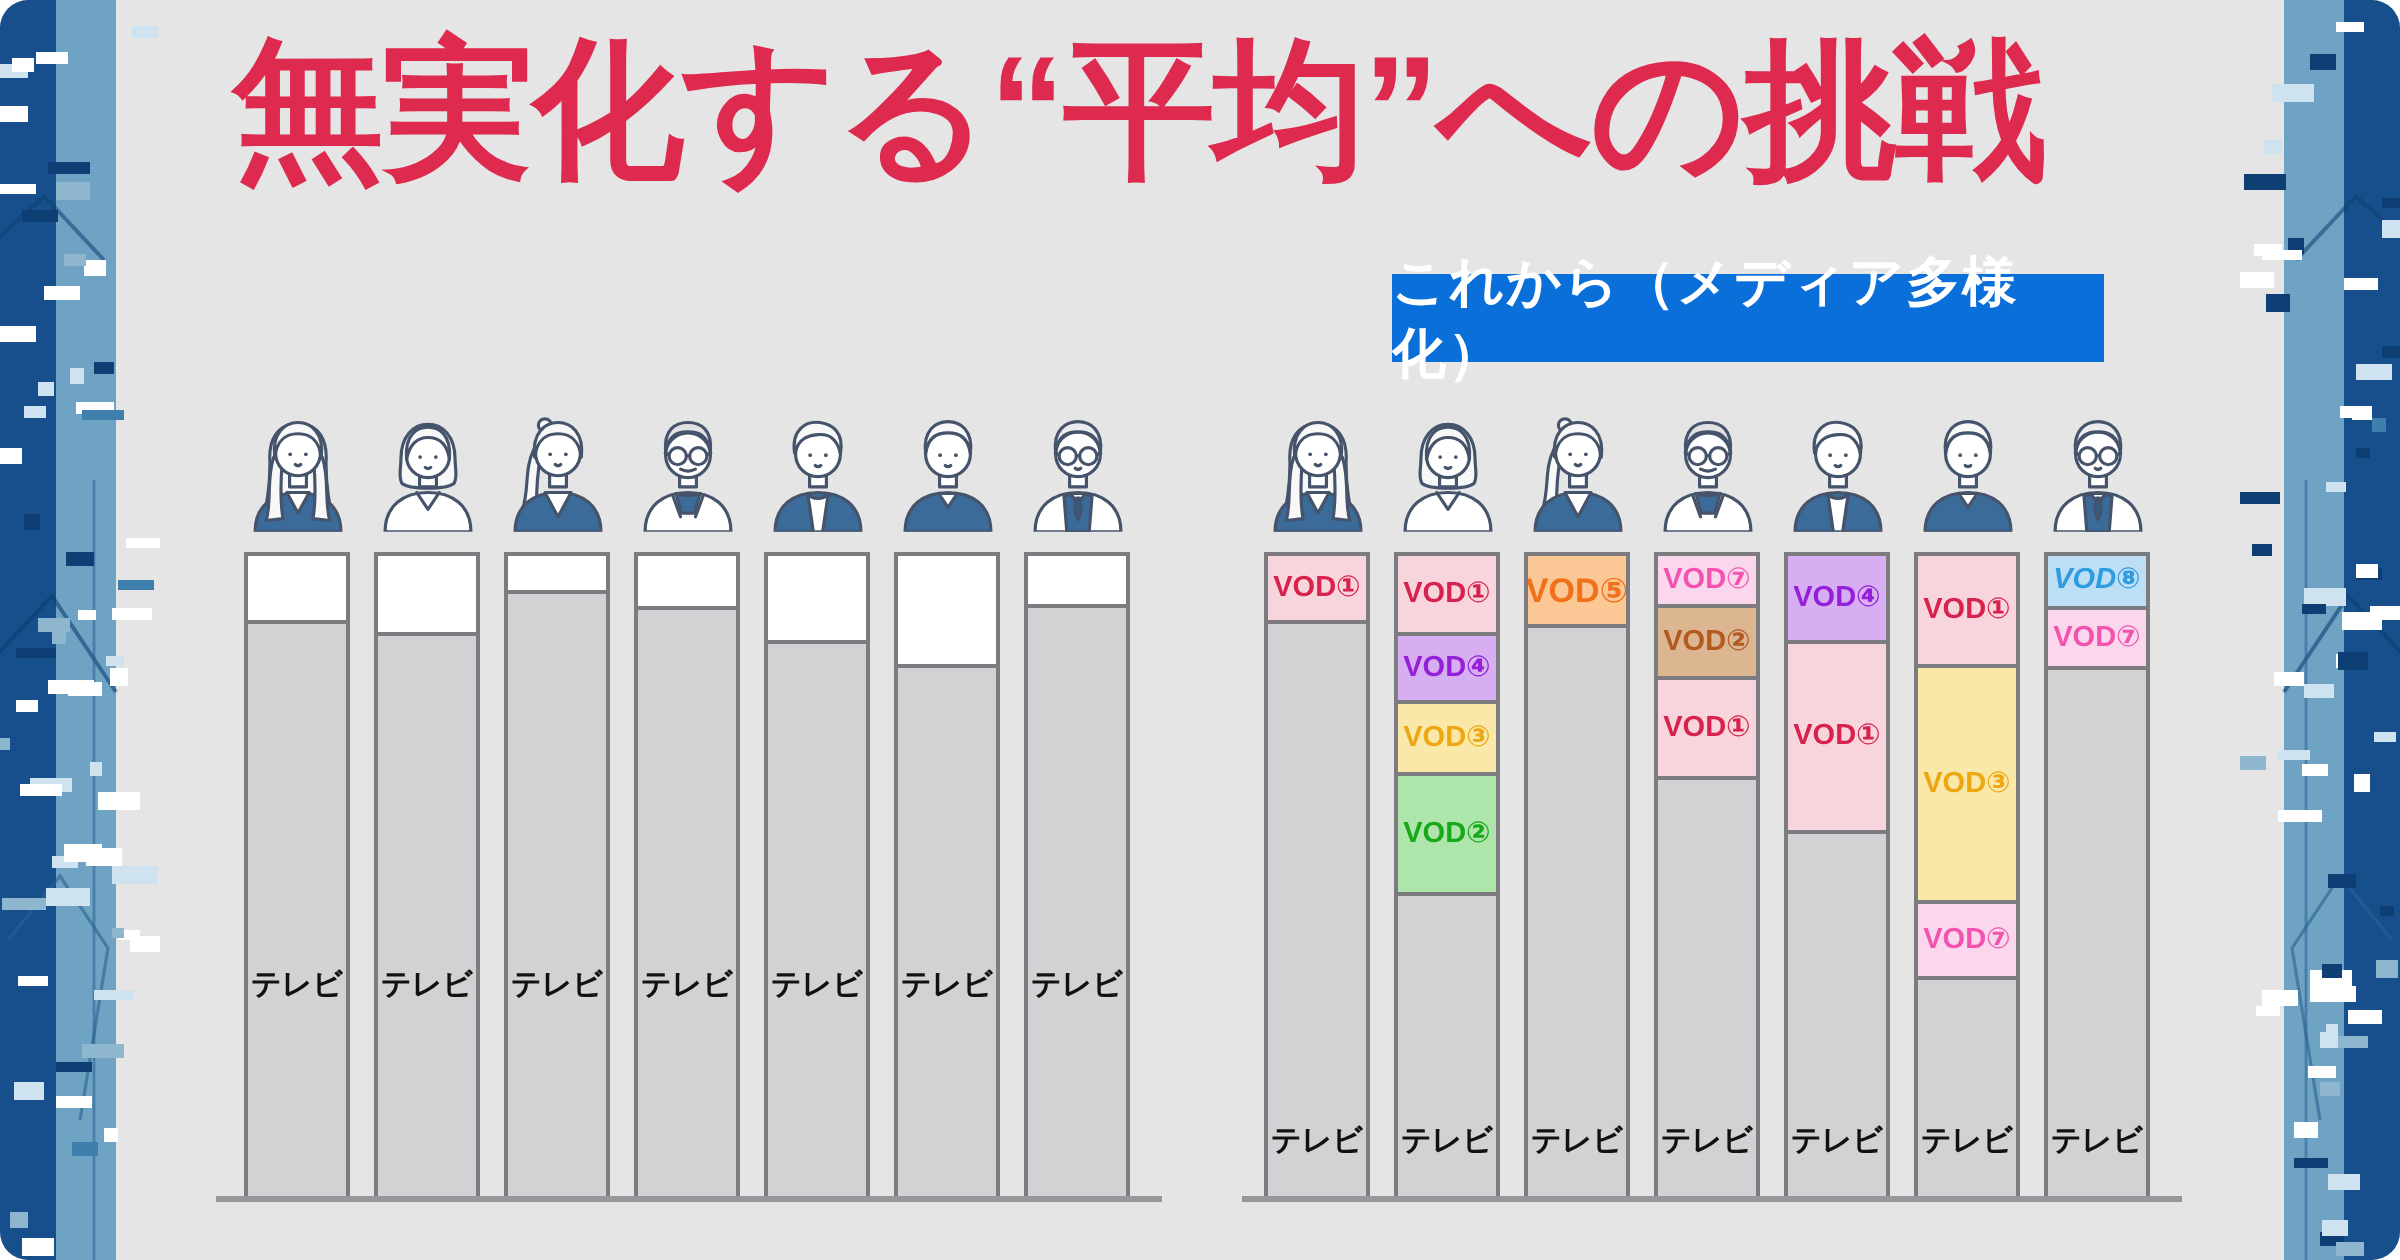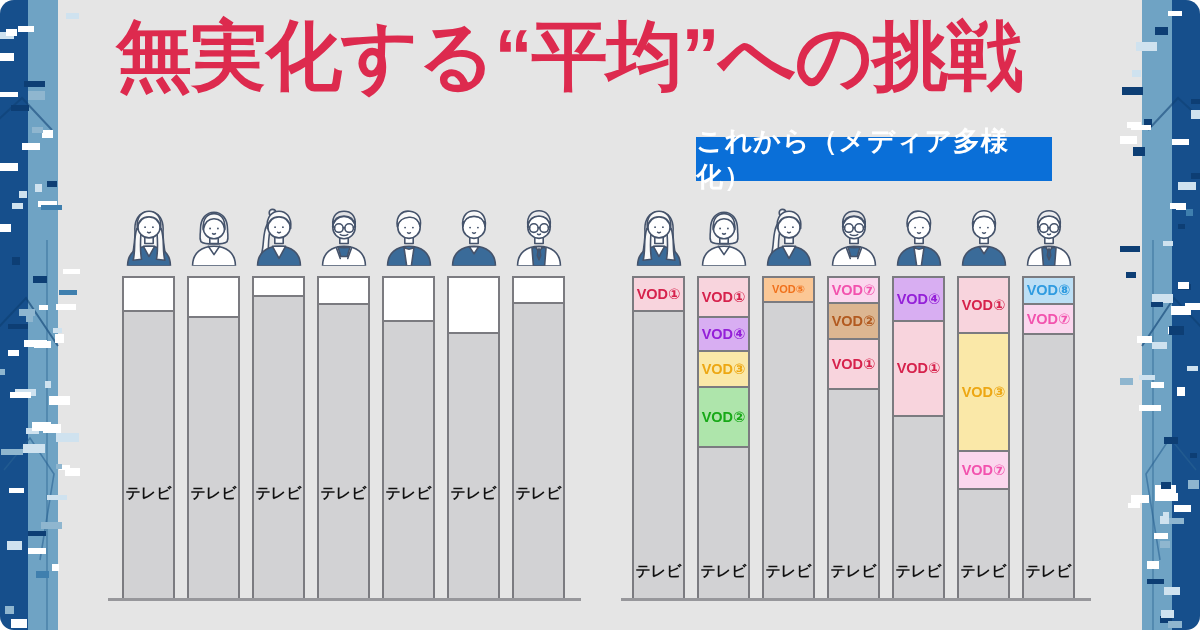--- a/index.html
+++ b/index.html
@@ -266,21 +266,21 @@
           <div class="seg" style="height: 60px; background: rgb(174, 229, 171); color: rgb(23, 169, 23); font-size: 14.5px;">VOD②</div>
           <div class="seg tv" style="height: 154px; background: rgb(210, 210, 212);"></div>
           <div class="tv-label" style="top: 237px;">テレビ</div>
         </div>
       </div>
       <div class="col">
         <div class="avatar"><svg viewBox="0 0 60 64" width="56" height="62">
             <use href="#av-woman-ponytail"></use>
           </svg></div>
         <div class="bar">
-          <div class="seg" style="height: 25px; background: rgb(251, 199, 149); color: rgb(240, 113, 27); font-size: 11px;">VOD⑤</div>
+          <div class="seg" style="height: 36px; background: rgb(251, 199, 149); color: rgb(240, 113, 27); font-size: 17px;">VOD⑤</div>
           <div class="seg tv" style="height: 300px; background: rgb(210, 210, 212);"></div>
           <div class="tv-label" style="top: 237px;">テレビ</div>
         </div>
       </div>
       <div class="col">
         <div class="avatar"><svg viewBox="0 0 60 64" width="56" height="62">
             <use href="#av-senior-man-glasses"></use>
           </svg></div>
         <div class="bar">
           <div class="seg" style="height: 26px; background: rgb(251, 215, 238); color: rgb(242, 83, 174); font-size: 14.5px;">VOD⑦</div>
@@ -311,21 +311,21 @@
           <div class="seg" style="height: 38px; background: rgb(251, 215, 238); color: rgb(242, 83, 174); font-size: 14.5px;">VOD⑦</div>
           <div class="seg tv" style="height: 108px; background: rgb(210, 210, 212);"></div>
           <div class="tv-label" style="top: 237px;">テレビ</div>
         </div>
       </div>
       <div class="col">
         <div class="avatar"><svg viewBox="0 0 60 64" width="56" height="62">
             <use href="#av-man-glasses-vest"></use>
           </svg></div>
         <div class="bar">
-          <div class="seg" style="height: 27px; background: rgb(188, 223, 245); color: rgb(47, 155, 224); font-size: 14.5px;">VOD⑧</div>
+          <div class="seg" style="height: 27px; background: rgb(188, 223, 245); color: rgb(47, 155, 224); font-size: 14.5px; font-style: italic;">VOD⑧</div>
           <div class="seg" style="height: 30px; background: rgb(251, 215, 238); color: rgb(242, 83, 174); font-size: 14.5px;">VOD⑦</div>
           <div class="seg tv" style="height: 263px; background: rgb(210, 210, 212);"></div>
           <div class="tv-label" style="top: 237px;">テレビ</div>
         </div>
       </div>
     </div>
 
   <div class="baseline" style="left:108px;width:473px"></div>
   <div class="baseline" style="left:621px;width:470px"></div>
 

